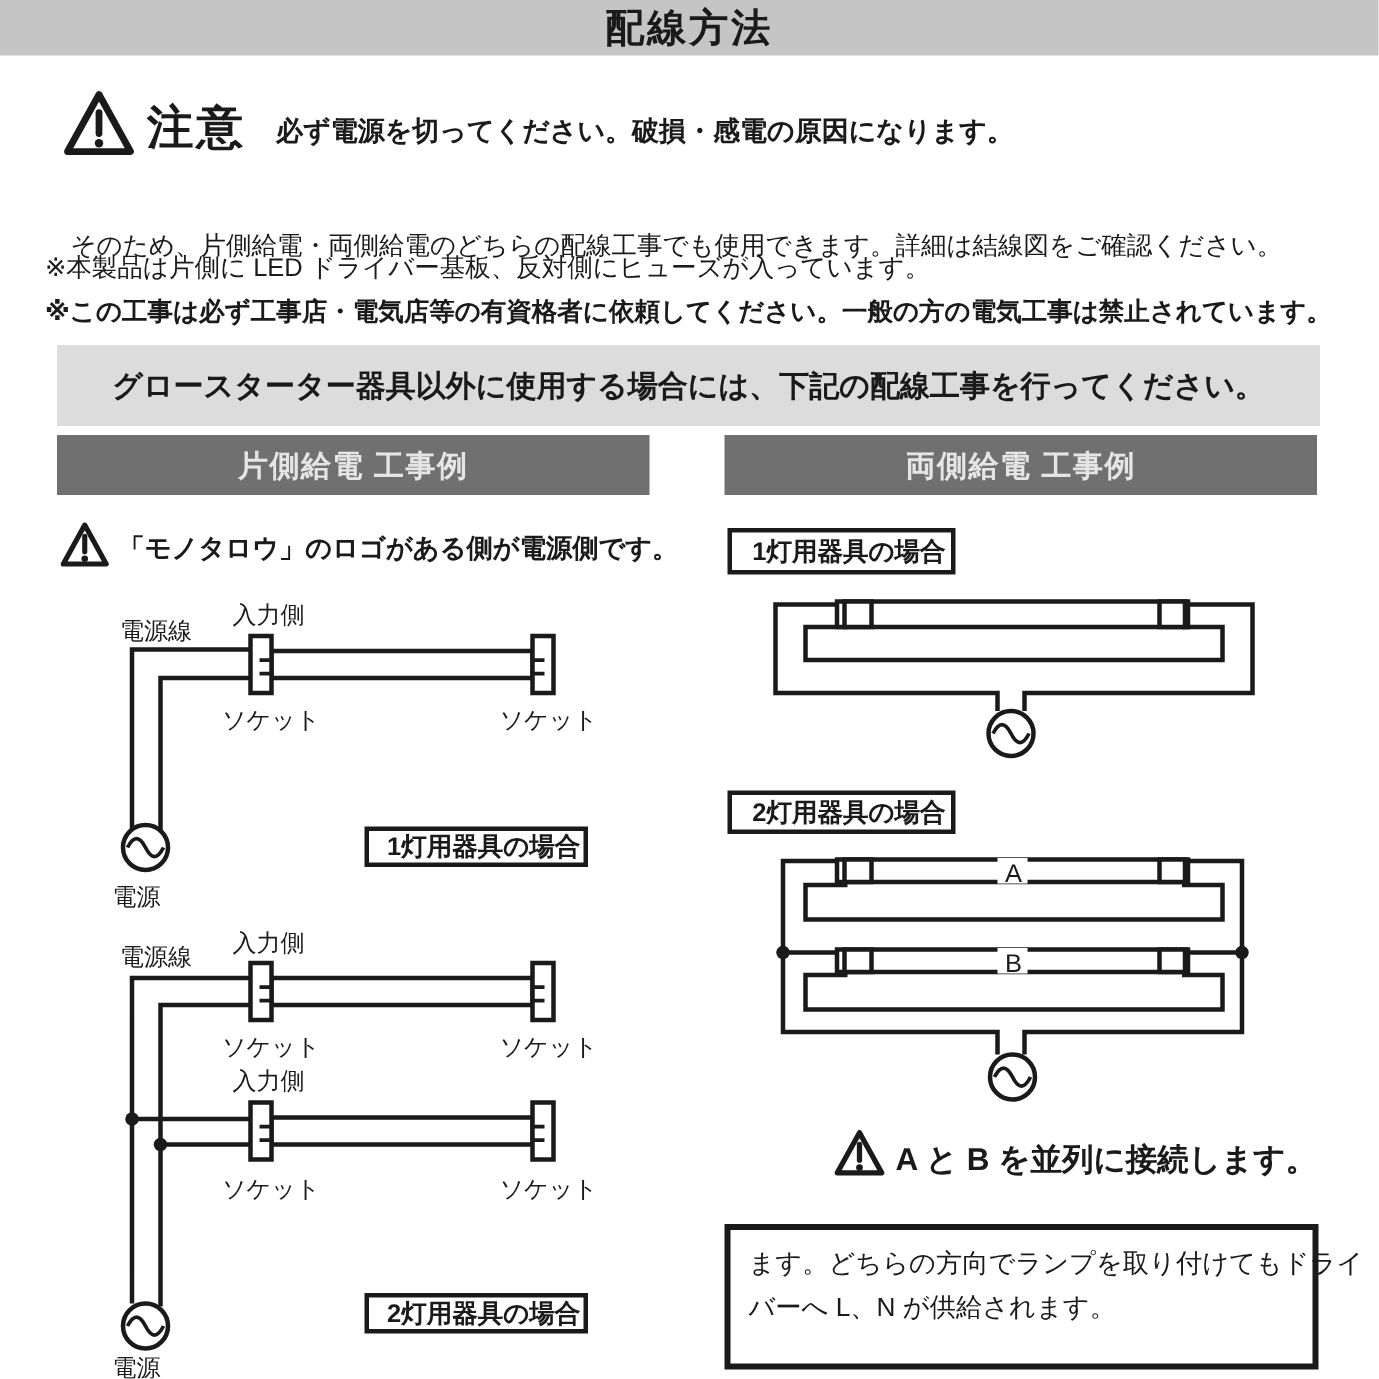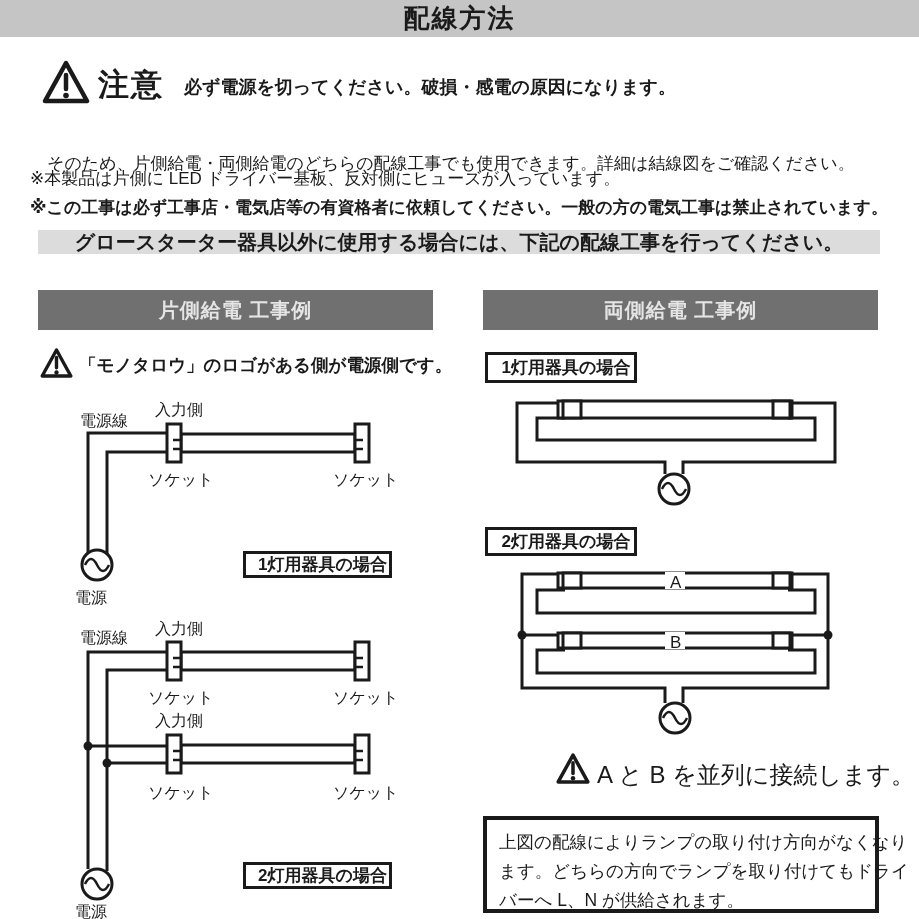--- a/index.html
+++ b/index.html
@@ -19,21 +19,21 @@
   .caution-tri{left:42px;top:60px;}
   .caution-label{left:98px;top:64px;font-size:31px;font-weight:bold;letter-spacing:2px;}
   .caution-text{left:184px;top:75px;font-size:18px;font-weight:bold;}
   
   .note{font-size:17px;white-space:nowrap;}
   .note-1{left:30px;top:127px;margin-top:40px;}
   .note-2{left:47px;top:152px;}
   .note-3{left:30px;top:180px;font-weight:bold;margin-top:16px;}
   
   .sub-banner{
-    left:38px;top:230px;width:842px;height:24px;background:#dcdcdc;
+    left:38px;top:230px;width:842px;height:54px;background:#dcdcdc;
     display:flex;align-items:center;justify-content:center;
     font-size:20px;font-weight:bold;white-space:nowrap;
   }
   
   .col-header{
     top:290px;width:395px;height:40px;background:#707070;color:#e5e5e5;
     display:flex;align-items:center;justify-content:center;
     font-size:20px;font-weight:bold;letter-spacing:1px;
   }
   .col-header.left{left:38px;}
@@ -46,21 +46,21 @@
     border:3px solid #1a1a1a;box-sizing:border-box;background:#ffffff;
     display:flex;align-items:center;justify-content:center;
     font-size:17px;font-weight:bold;white-space:nowrap;padding-left:10px;
   }
   .case-box.l1{left:243px;top:551px;width:149px;height:27px;}
   .case-box.l2{left:243px;top:862px;width:149px;height:27px;}
   .case-box.r1{left:485px;top:352px;width:152px;height:31px;}
   .case-box.r2{left:485px;top:527px;width:152px;height:29px;}
   
   .parallel-tri{left:556px;top:753px;}
-  .parallel-text{left:597px;top:759px;font-size:24px;font-weight:normal;white-space:nowrap;}
+  .parallel-text{left:597px;top:759px;font-size:21px;font-weight:bold;white-space:nowrap;}
   
   .bottom-box{
     left:483px;top:816px;width:396px;height:97px;box-sizing:border-box;
     border:4px solid #1a1a1a;padding:8px 12px;background:#ffffff;
     font-size:17.5px;line-height:29px;white-space:nowrap;
   }
   svg text{font-family:"Liberation Sans","DejaVu Sans",sans-serif;fill:#1a1a1a;}
   svg .lbl{font-size:16px;}
   svg .lamp-letter{font-size:17px;}
 </style>
@@ -225,16 +225,15 @@
 </svg>
 
 <svg class="abs parallel-tri" width="34" height="31" viewBox="0 0 48 44">
   <path d="M24 3 L45 41 L3 41 Z" fill="none" stroke="#1a1a1a" stroke-width="5" stroke-linejoin="round"></path>
   <line x1="24" y1="14" x2="24" y2="29" stroke="#1a1a1a" stroke-width="5" stroke-linecap="round"></line>
   <circle cx="24" cy="36" r="3.2" fill="#1a1a1a"></circle>
 </svg>
 <div class="abs parallel-text">A と B を並列に接続します。</div>
 
 <div class="abs bottom-box">
-  <div>上図の配線によりランプの取り付け方向がなくなり</div>
   <div>ます。どちらの方向でランプを取り付けてもドライ</div>
   <div>バーへ L、N が供給されます。</div>
 </div>
 
 </body></html>

